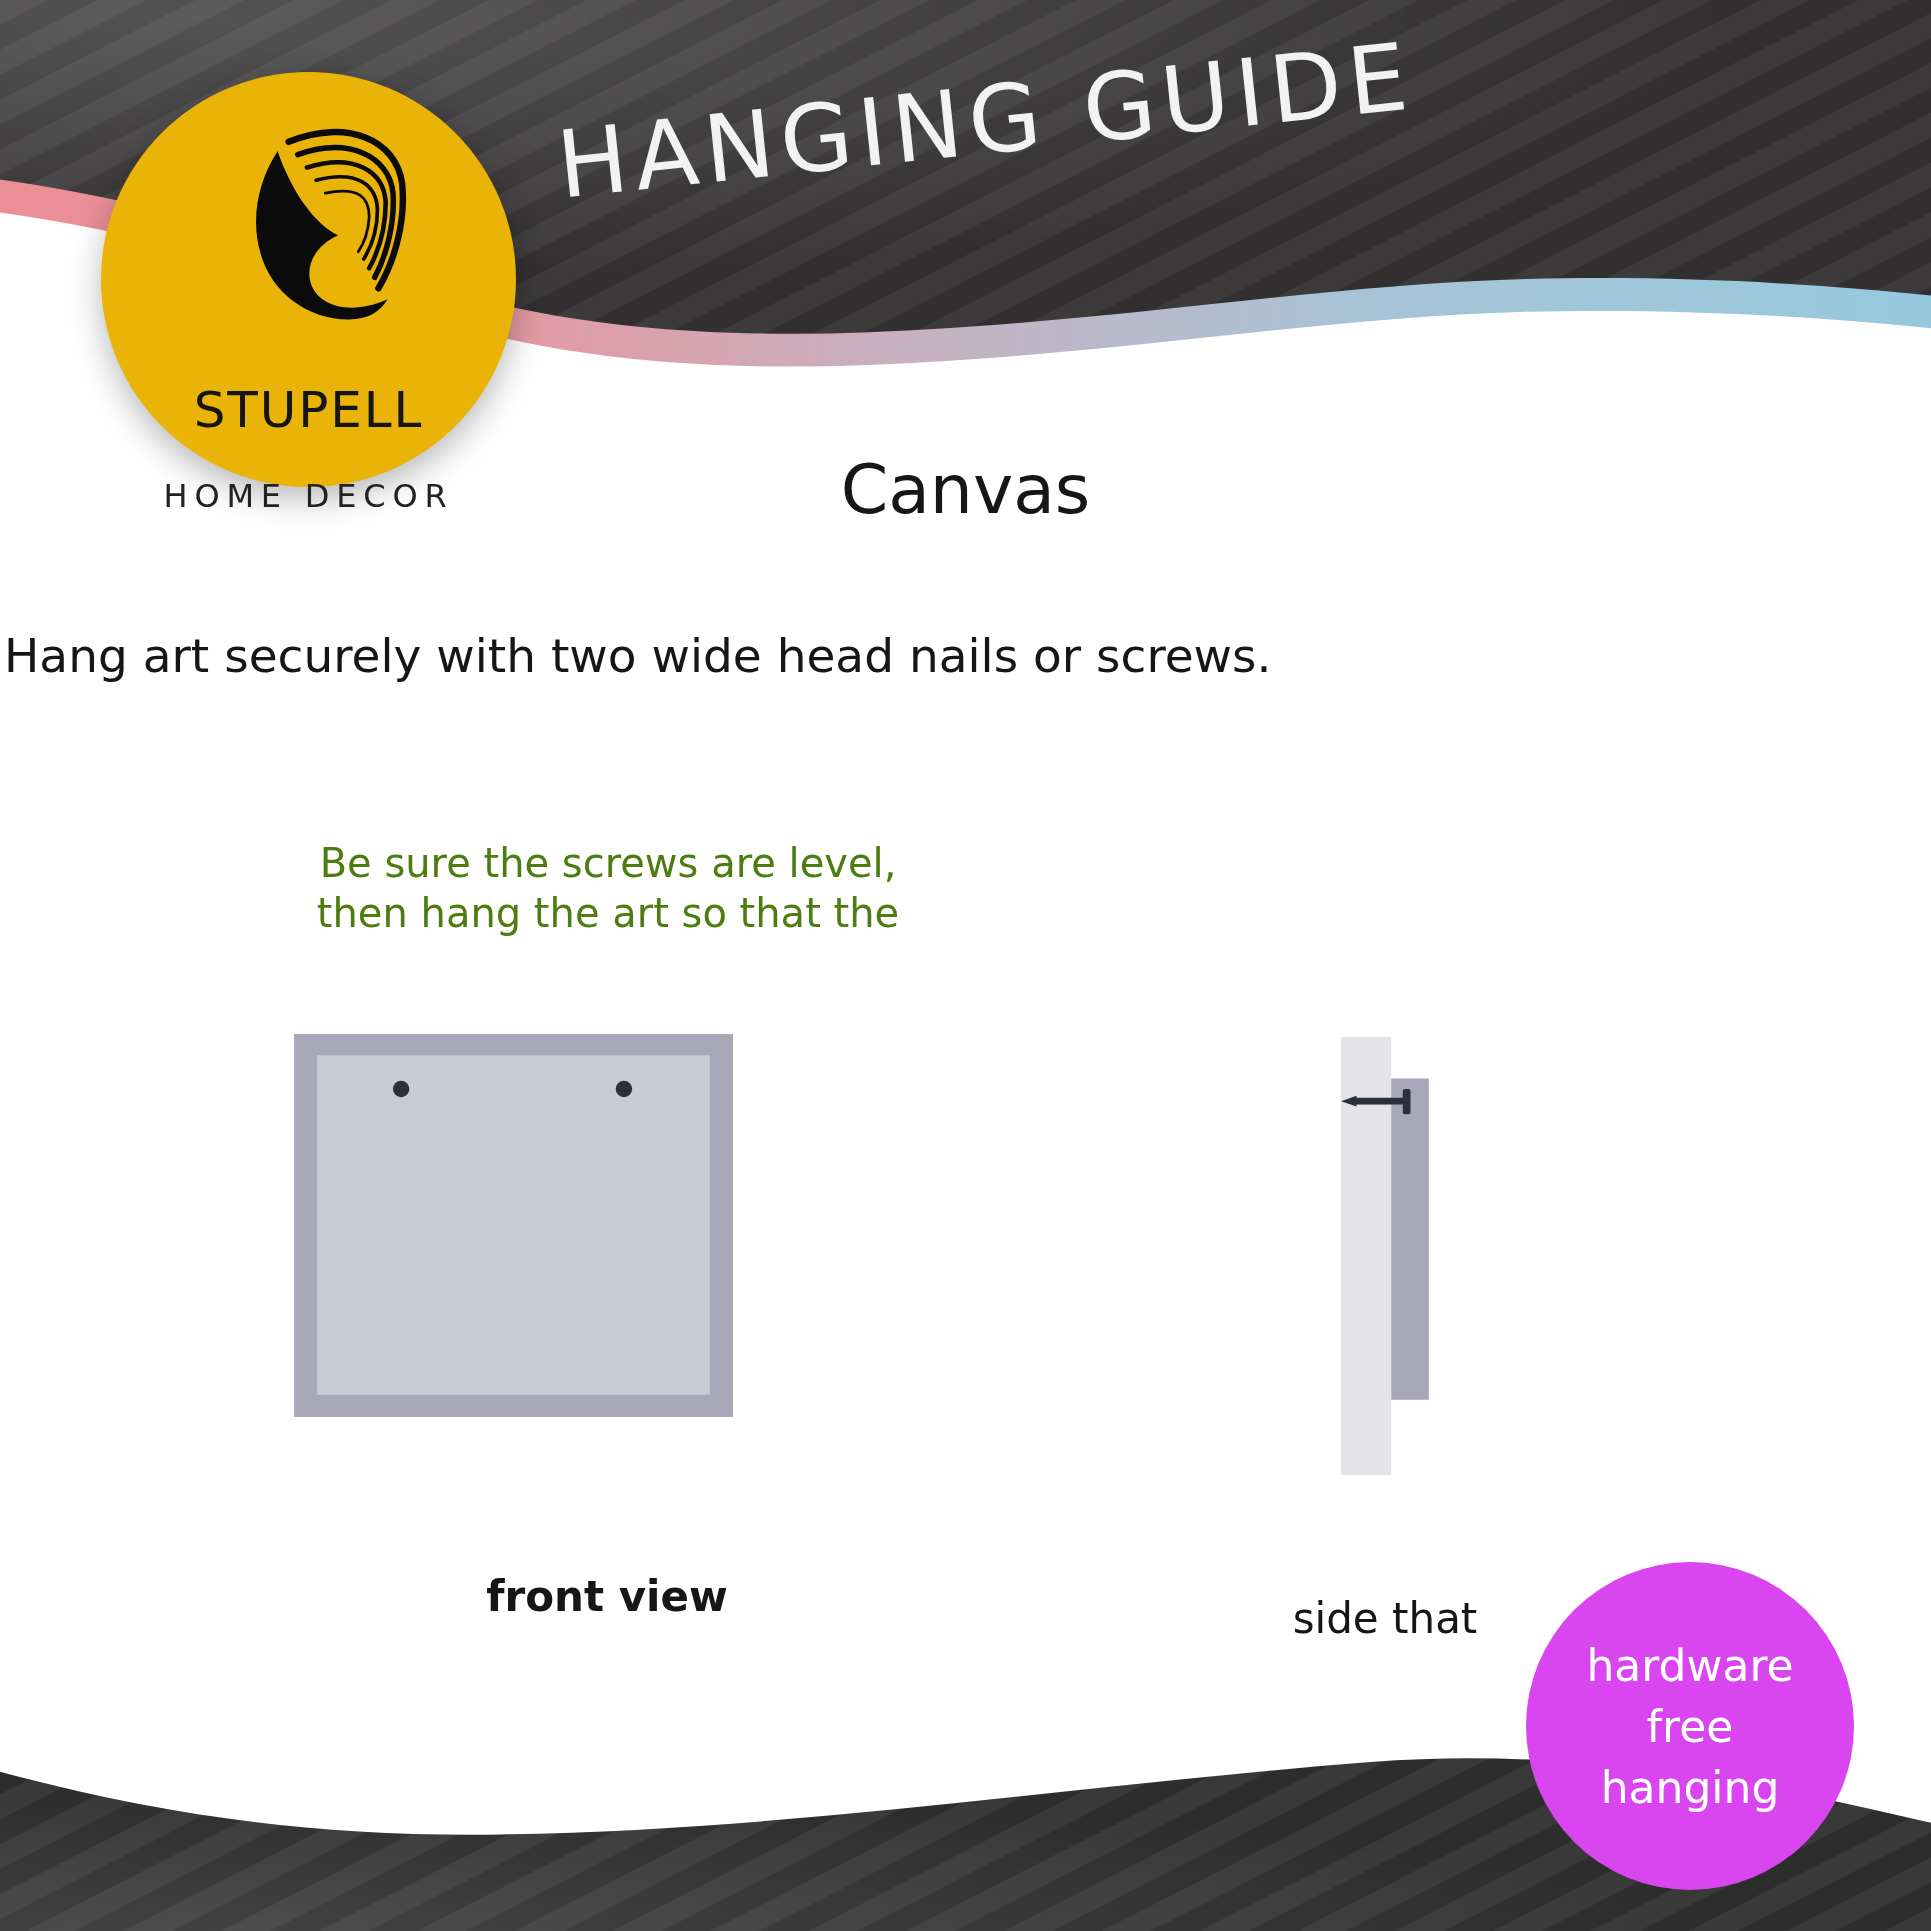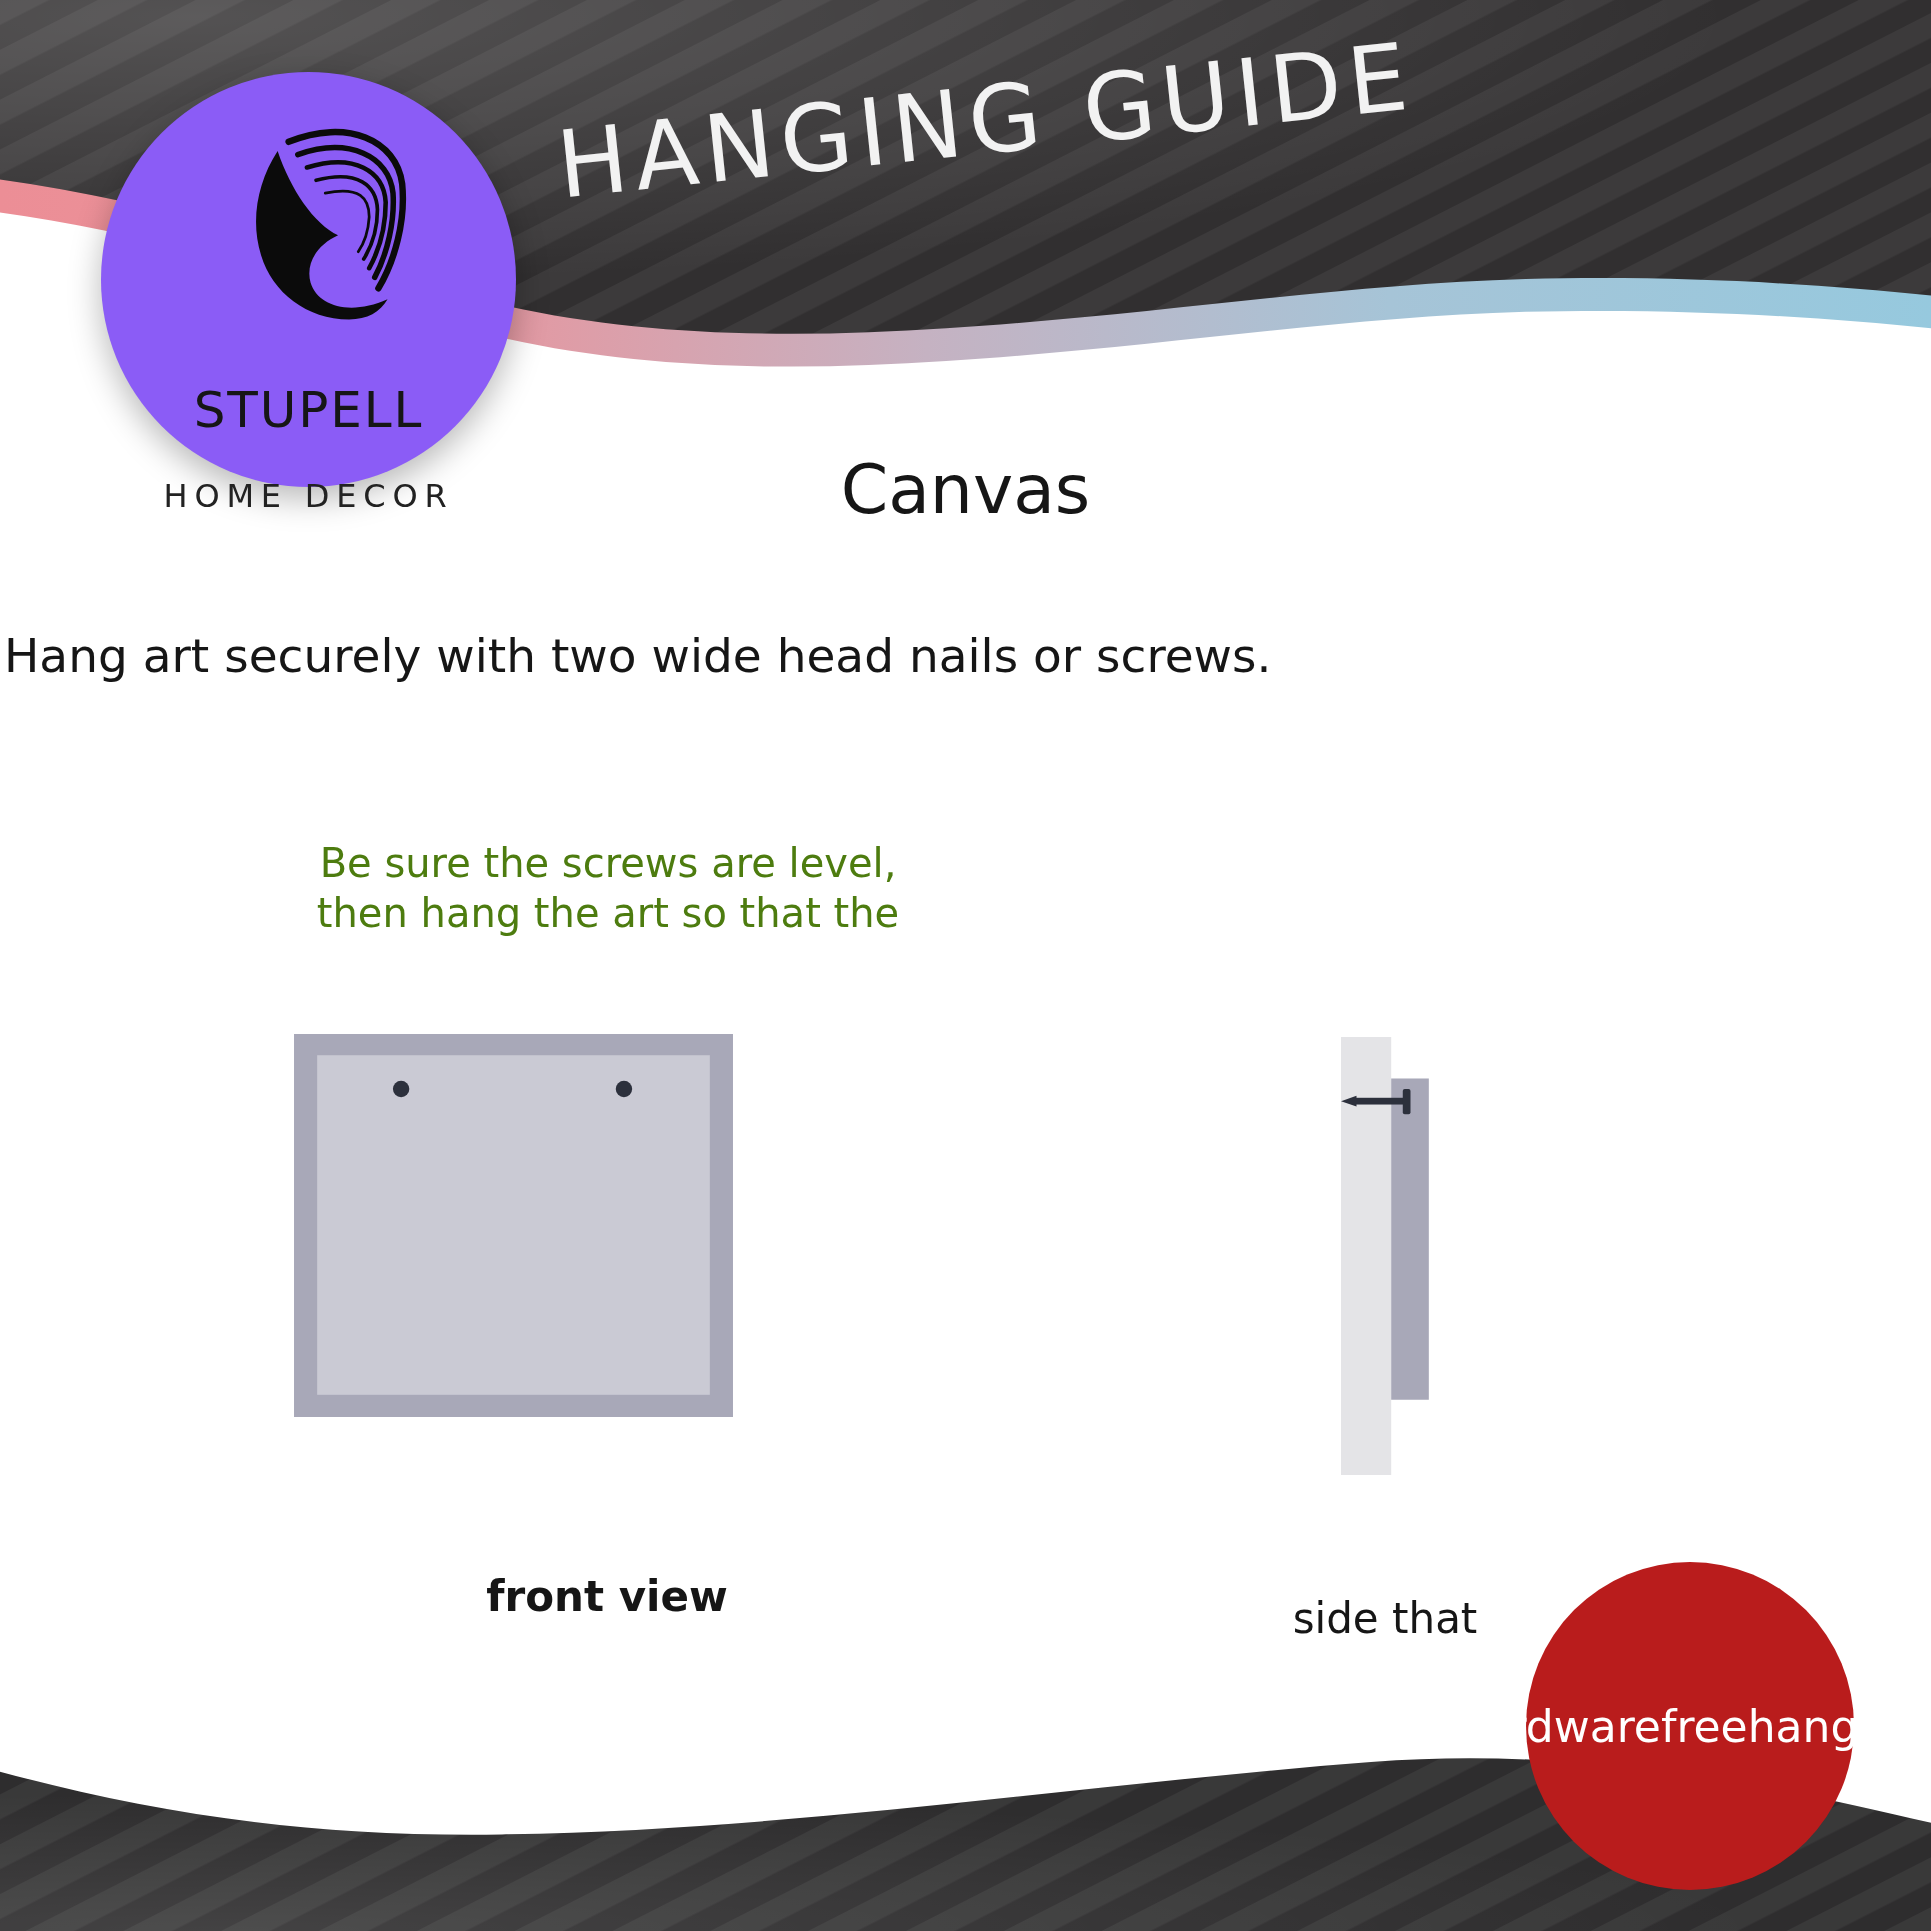--- a/index.html
+++ b/index.html
@@ -7,21 +7,21 @@
     width: 1931px; height: 1931px; position: relative;
     background: #ffffff;
     font-family: "DejaVu Sans", "Liberation Sans", sans-serif;
     color: #1c1c1c;
   }
   .bg { position: absolute; left: 0; top: 0; width: 1931px; height: 1931px; }
 
   
   .logo-badge {
     position: absolute; left: 101px; top: 72px; width: 415px; height: 415px;
-    background: #8b5cf6; border-radius: 50%;
+    background: #eab308; border-radius: 50%;
     box-shadow: 0 11.6px 33px rgba(0,0,0,0.28);
     z-index: 5;
   }
   .logo-s { position: absolute; left: 140px; top: 50px; width: 174px; height: 210px; }
   .logo-company {
     position: absolute; left: 0; top: 309px; width: 415px;
     text-align: center; font-size: 50px; letter-spacing: 1.9px; color: #161616;
   }
   .logo-tagline {
     position: absolute; left: 0; top: 373px; width: 415px;
@@ -53,22 +53,22 @@
   .front-diagram { left: 294px; top: 1034px; }
   .side-diagram  { left: 1337px; top: 1037px; }
 
   .caption { position: absolute; font-size: 42px; color: #161616; text-align: center; z-index: 4; }
   .caption-front { left: 414px; top: 1572px; width: 386px; font-weight: bold; }
   .caption-side  { left: 1192px; top: 1594px; width: 386px; }
 
   
   .hw-badge {
     position: absolute; left: 1526px; top: 1562px; width: 328px; height: 328px;
-    border-radius: 50%; background: #b91c1c; color: #ffffff;
-    display: flex; flex-direction: row; align-items: center; justify-content: center;
+    border-radius: 50%; background: #d946ef; color: #ffffff;
+    display: flex; flex-direction: column; align-items: center; justify-content: center;
     font-size: 44px; line-height: 61px; text-align: center; z-index: 6;
   }
 </style>
 </head>
 <body>
 
 <svg class="bg" viewBox="0 0 2000 2000" aria-hidden="true">
   <defs>
     <linearGradient id="accent" x1="0" y1="0" x2="1" y2="0">
       <stop offset="0" stop-color="#ec8e96"></stop>

